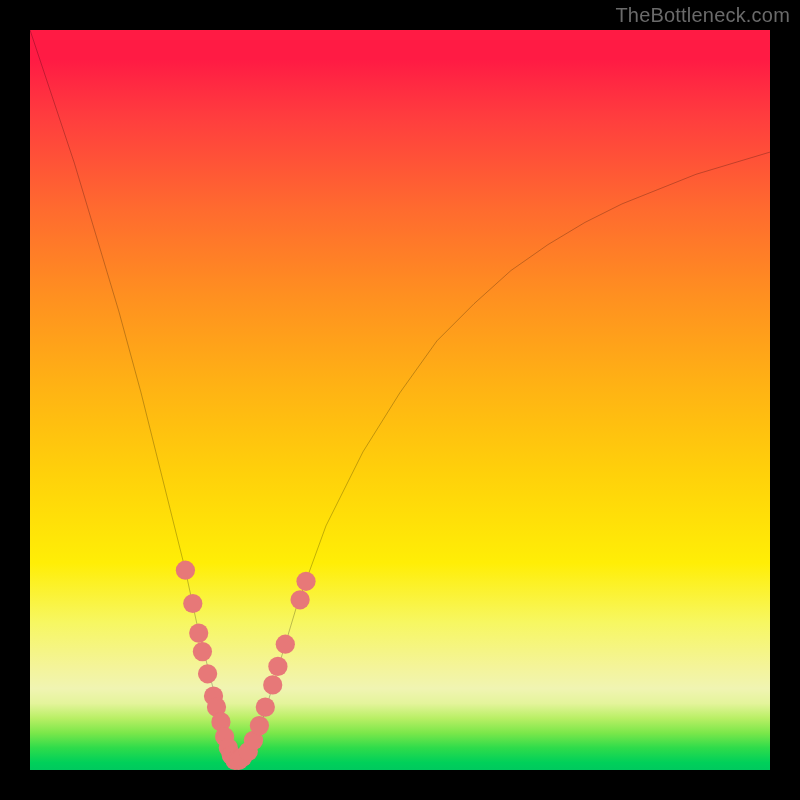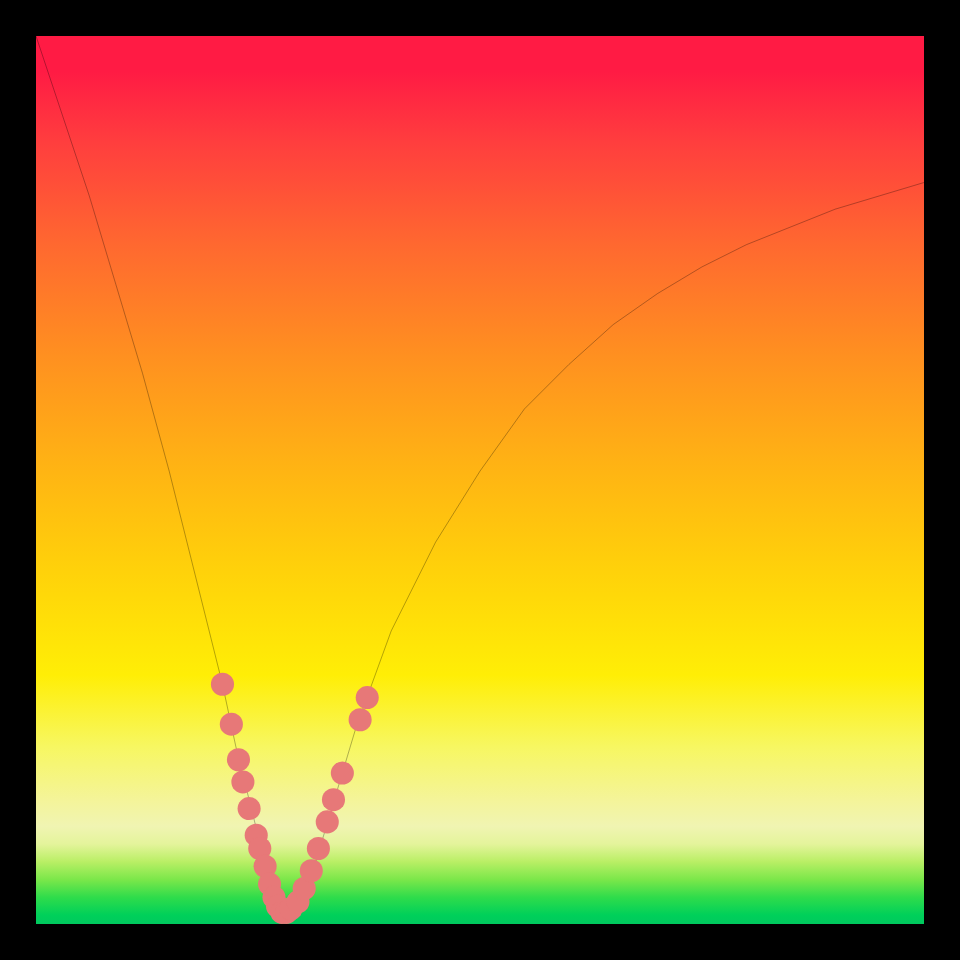--- a/index.html
+++ b/index.html
@@ -96,13 +96,14 @@
           <circle cx="31" cy="94" r="1.3" fill="#e77878" stroke="#e77878" stroke-width="0"></circle>
           <circle cx="31.8" cy="91.5" r="1.3" fill="#e77878" stroke="#e77878" stroke-width="0"></circle>
           <circle cx="32.8" cy="88.5" r="1.3" fill="#e77878" stroke="#e77878" stroke-width="0"></circle>
           <circle cx="33.5" cy="86" r="1.3" fill="#e77878" stroke="#e77878" stroke-width="0"></circle>
           <circle cx="34.5" cy="83" r="1.3" fill="#e77878" stroke="#e77878" stroke-width="0"></circle>
           <circle cx="36.5" cy="77" r="1.3" fill="#e77878" stroke="#e77878" stroke-width="0"></circle>
           <circle cx="37.3" cy="74.5" r="1.3" fill="#e77878" stroke="#e77878" stroke-width="0"></circle>
         </g>
     </svg>
   </div>
+  <div class="watermark">TheBottleneck.com</div>
 </div>
 
 </body></html>

